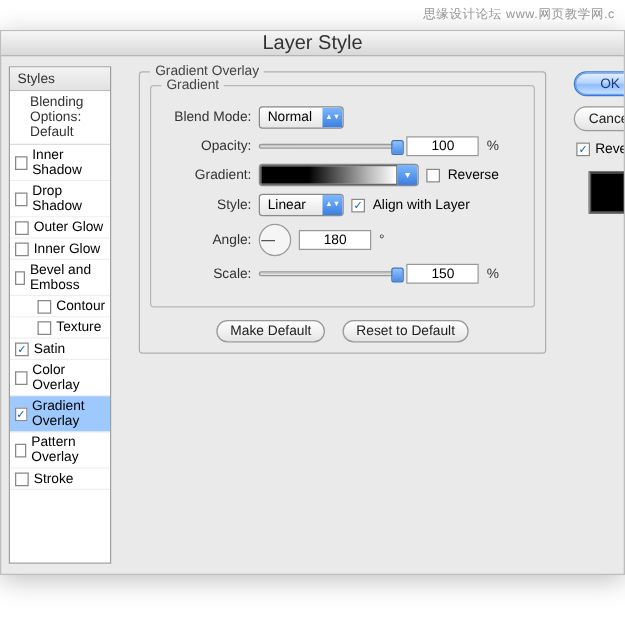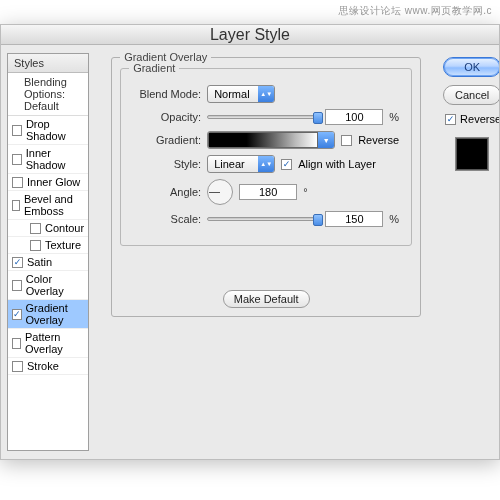--- a/index.html
+++ b/index.html
@@ -13,37 +13,37 @@
   .styles-header { background: linear-gradient(#f3f3f3,#e2e2e2); border-bottom: 1px solid #bcbcbc; padding: 3px 6px; color: #333; }
   .blending-row { border-bottom: 1px solid #dcdcdc; padding: 3px 16px; color: #333; background: #fff; }
   .style-row { display: flex; align-items: center; gap: 4px; padding: 2px 4px; border-bottom: 1px solid #eee; background: #fff; cursor: default; }
   .style-row.indent { padding-left: 22px; }
   .style-row.selected { background: #9ec9ff; }
   .chk { width: 11px; height: 11px; border: 1px solid #888; background: #fff; display: inline-flex; align-items: center; justify-content: center; font-size: 9px; color: #1a5fb4; }
   
   .center { flex: 1; position: relative; }
   .fieldset { border: 1px solid #b0b0b0; border-radius: 3px; padding: 10px 8px 8px 8px; position: relative; margin-top: 4px; }
   .fieldset > .legend { position: absolute; top: -7px; left: 8px; background: #eaeaea; padding: 0 4px; color: #444; font-size: 11px; }
-  .inner-fieldset { border: 1px solid #b8b8b8; border-radius: 3px; padding: 10px 8px 12px 8px; position: relative; }
+  .inner-fieldset { border: 1px solid #b8b8b8; border-radius: 3px; padding: 10px 24px 12px 8px; position: relative; }
   .inner-fieldset > .legend { position: absolute; top: -7px; left: 8px; background: #eaeaea; padding: 0 4px; color: #444; font-size: 11px; }
   .row { display: flex; align-items: center; gap: 6px; margin: 6px 4px; }
   .row label.lbl { width: 68px; text-align: right; color: #333; }
   .select { display: inline-flex; align-items: center; border: 1px solid #8a8a8a; border-radius: 3px; background: linear-gradient(#fff,#e6e6e6); height: 18px; overflow: hidden; }
   .select .val { padding: 0 6px; min-width: 50px; }
   .select .arrows { width: 16px; height: 100%; background: linear-gradient(#7db7ff,#3b7fe0); color: #fff; display: flex; flex-direction: column; align-items: center; justify-content: center; font-size: 6px; line-height: 6px; }
   .slider { flex: 1; height: 4px; background: linear-gradient(#c0c0c0,#e8e8e8); border: 1px solid #999; border-radius: 2px; position: relative; max-width: 120px; }
   .slider .thumb { position: absolute; top: -4px; width: 10px; height: 12px; background: linear-gradient(#8fc2ff,#4a8de6); border: 1px solid #3a6fb8; border-radius: 2px; transform: translateX(-50%); }
   .numbox { width: 58px; height: 16px; border: 1px solid #999; background: #ffffff; text-align: center; line-height: 14px; }
   .unit { color: #333; }
   .grad-strip { width: 110px; height: 16px; border: 1px solid #666; background: linear-gradient(90deg,#000 0%,#000 35%,#bbb 80%,#fff 100%); }
   .grad-wrap { display: inline-flex; align-items: center; border: 1px solid #8a8a8a; border-radius: 3px; overflow: hidden; }
   .grad-wrap .arrows { width: 16px; height: 16px; background: linear-gradient(#7db7ff,#3b7fe0); color: #fff; display: flex; align-items: center; justify-content: center; font-size: 7px; }
   .angle-dial { width: 26px; height: 26px; border: 1px solid #999; border-radius: 50%; background: #f5f5f5; position: relative; }
   .angle-dial::after { content: ""; position: absolute; left: 50%; top: 50%; width: 11px; height: 1px; background: #555; transform-origin: left center; transform: rotate(180deg); }
-  .btn-pill { display: inline-block; padding: 2px 10px; border: 1px solid #9a9a9a; border-radius: 10px; background: linear-gradient(#fff,#e4e4e4); color: #222; cursor: default; margin-top: 34px; }
+  .btn-pill { display: inline-block; padding: 2px 10px; border: 1px solid #9a9a9a; border-radius: 10px; background: linear-gradient(#fff,#e4e4e4); color: #222; cursor: default; }
   .btn-row { display: flex; gap: 14px; justify-content: center; margin-top: 10px; }
   
   .right { width: 68px; display: flex; flex-direction: column; align-items: stretch; gap: 8px; padding-top: 4px; }
   .aqua-btn { border: 1px solid #8aa9d8; border-radius: 10px; padding: 3px 4px; text-align: center; background: linear-gradient(#e8f2ff,#b9d5ff 45%,#8fbdff 55%,#cfe4ff); color: #1a3d7a; cursor: default; white-space: nowrap; overflow: hidden; }
   .aqua-btn.default { border-color: #3a78d8; box-shadow: 0 0 0 1px #6ea4f2 inset; text-align: center; }
   .grey-btn { border: 1px solid #9a9a9a; border-radius: 10px; padding: 3px 4px; text-align: center; background: linear-gradient(#fff,#e4e4e4); color: #222; cursor: default; white-space: nowrap; overflow: hidden; }
   .preview-chk { display: flex; align-items: center; gap: 4px; justify-content: flex-start; padding-left: 2px; }
   .preview-swatch { width: 34px; height: 34px; border: 1px solid #888; background: #000; margin: 4px auto 0 auto; box-shadow: inset 0 0 0 1px #555; }
 </style>
 </head>
@@ -54,25 +54,29 @@
 <div class="dialog">
   <div class="titlebar">Layer Style</div>
   <div class="body">
 
     <div class="styles-panel">
       <div class="styles-header">Styles</div>
       <div class="blending-row">Blending Options: Default</div>
       <div id="styles-list">
           <div class="style-row">
             <span class="chk"></span>
+            <span>Inner Shadow</span>
+          </div>
+          <div class="style-row">
+            <span class="chk"></span>
             <span>Drop Shadow</span>
           </div>
           <div class="style-row">
             <span class="chk"></span>
-            <span>Inner Shadow</span>
+            <span>Outer Glow</span>
           </div>
           <div class="style-row">
             <span class="chk"></span>
             <span>Inner Glow</span>
           </div>
           <div class="style-row">
             <span class="chk"></span>
             <span>Bevel and Emboss</span>
           </div>
           <div class="style-row indent">
@@ -161,20 +165,21 @@
             <div class="slider">
                 <div class="thumb" style="left:100%"></div>
               </div>
             <div class="numbox">150</div>
             <span class="unit">%</span>
           </div>
         </div>
 
         <div class="btn-row">
           <span class="btn-pill">Make Default</span>
+          <span class="btn-pill">Reset to Default</span>
         </div>
       </div>
     </div>
 
     <div class="right">
       <div class="aqua-btn default">OK</div>
       <div class="grey-btn">Cancel</div>
       <div class="preview-chk">
         <span class="chk">✓</span>
         <span>Reverse</span>

